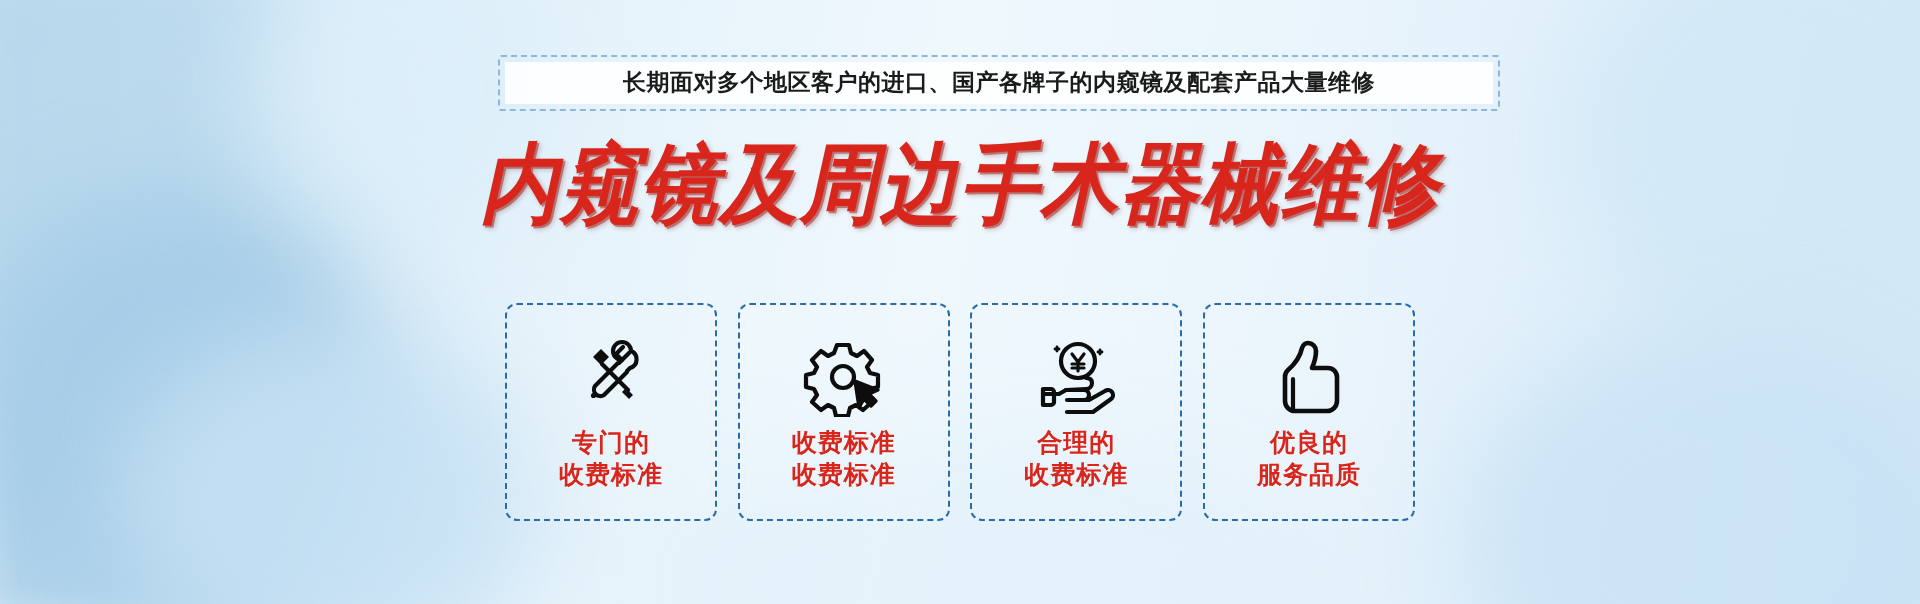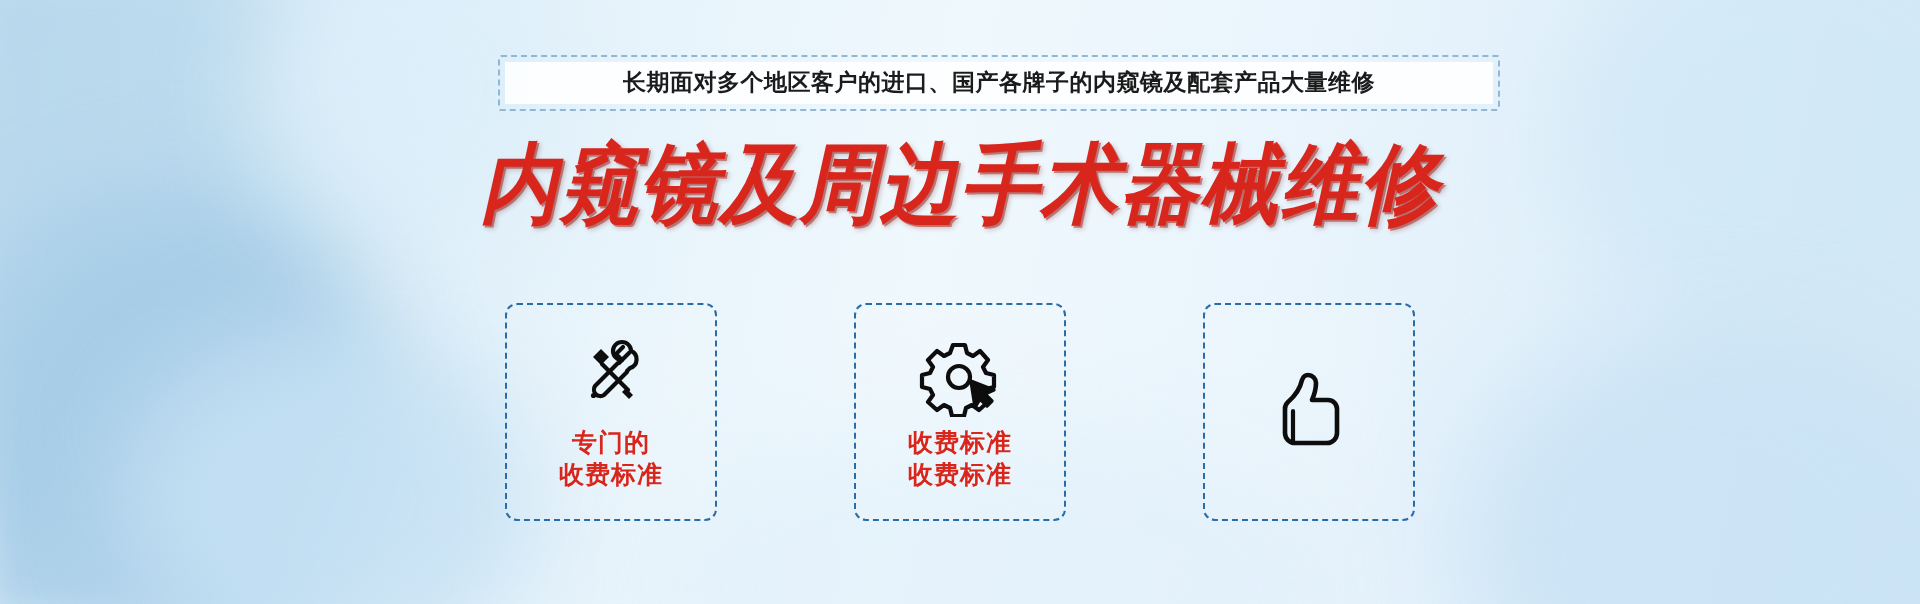--- a/index.html
+++ b/index.html
@@ -208,28 +208,54 @@
 
             <path d="M52 44 l4 26 5 -8 7 7 5 -5 -7 -7 9 -4 z" fill="#0d0d0d" stroke="#0d0d0d" stroke-width="3.4"></path>
           </svg>
         </div>
         <div class="card-label">
           <span>收费标准</span>
           <span class="l2">收费标准</span>
         </div>
       </div>
 
+      <div class="card">
+        <div class="card-icon">
+          <svg width="86" height="80" viewBox="0 0 86 80" fill="none" stroke="#0d0d0d" stroke-width="4.2" stroke-linecap="round" stroke-linejoin="round">
+
+            <circle cx="45" cy="24" r="17"></circle>
+
+            <path d="M39 17 l6 8 6 -8 M45 25 v9 M39 27 h12 M39 31 h12" stroke-width="3.2"></path>
+
+            <path d="M24 10 v4 M22 12 h4" stroke-width="2.8"></path>
+            <path d="M67 13 v4 M65 15 h4" stroke-width="2.8"></path>
+
+            <path d="M12 57 h14 l7 -4 h18 a5 5 0 0 1 0 10 h-12"></path>
+            <path d="M33 53 l20 -1 a6 6 0 0 0 6 -6 c0 -3 -2 -5 -6 -5"></path>
+            <path d="M10 52 h8 a3 3 0 0 1 3 3 v10 a3 3 0 0 1 -3 3 h-8 z" fill="none"></path>
+            <path d="M34 63 h22 l16 -9 a5 5 0 0 1 6 8 l-18 13 h-26"></path>
+          </svg>
+        </div>
+        <div class="card-label">
+          <span>合理的</span>
+          <span class="l2">收费标准</span>
+        </div>
+      </div>
 
       <div class="card">
         <div class="card-icon">
           <svg width="76" height="80" viewBox="0 0 76 80" fill="none" stroke="#0d0d0d" stroke-width="4.6" stroke-linecap="round" stroke-linejoin="round">
 
             <path d="M30 74 h26 a10 10 0 0 0 10 -10 v-24 a9 9 0 0 0 -9 -9 h-16
                      c3 -7 4 -12 4 -17 a8 8 0 0 0 -8 -8 c-3 0 -5 2 -6 5
                      c-2 9 -7 16 -14 22 a9 9 0 0 0 -3 7 v24 a10 10 0 0 0 10 10 z"></path>
             <path d="M22 42 v32" stroke-width="4.2"></path>
           </svg>
         </div>
+        <div class="card-label">
+          <span>优良的</span>
+          <span class="l2">服务品质</span>
+        </div>
       </div>
 
     </div>
   </div>
 </div>
 
 </body></html>

